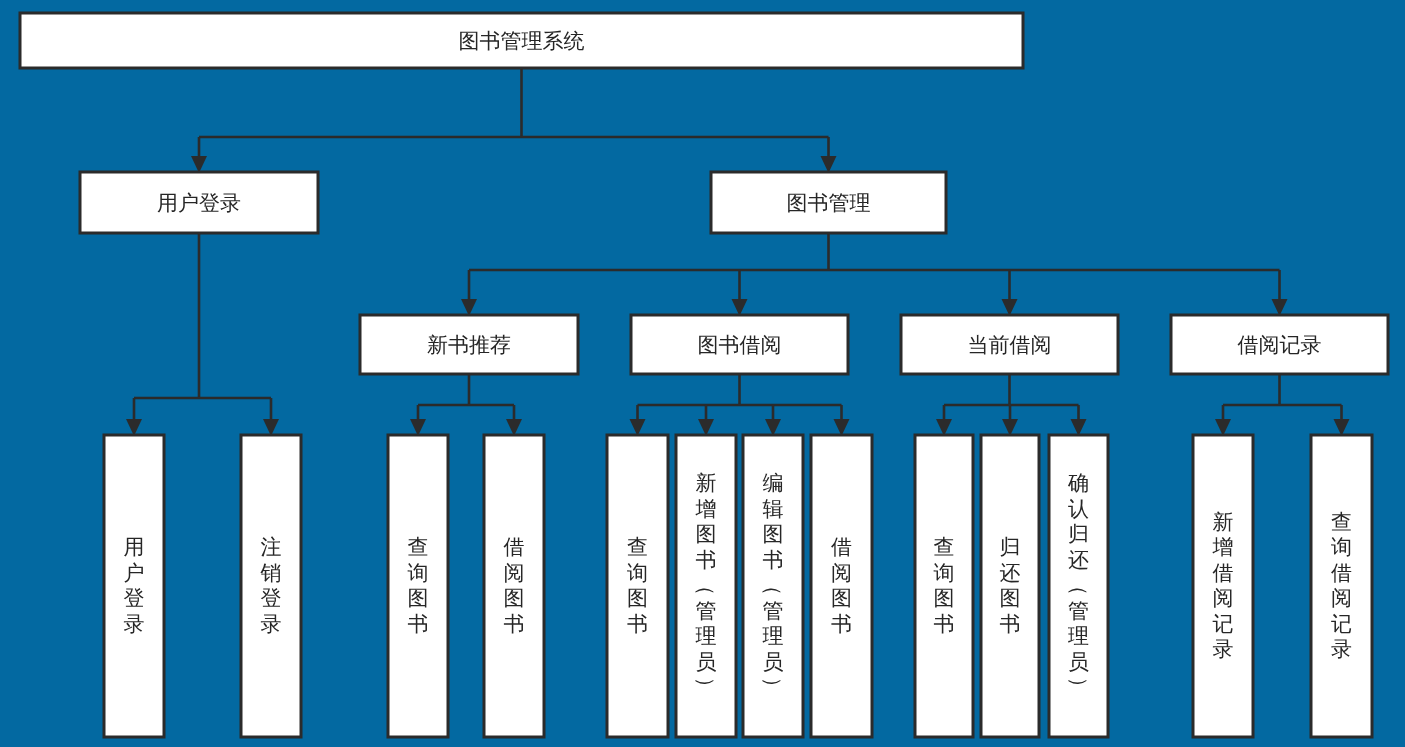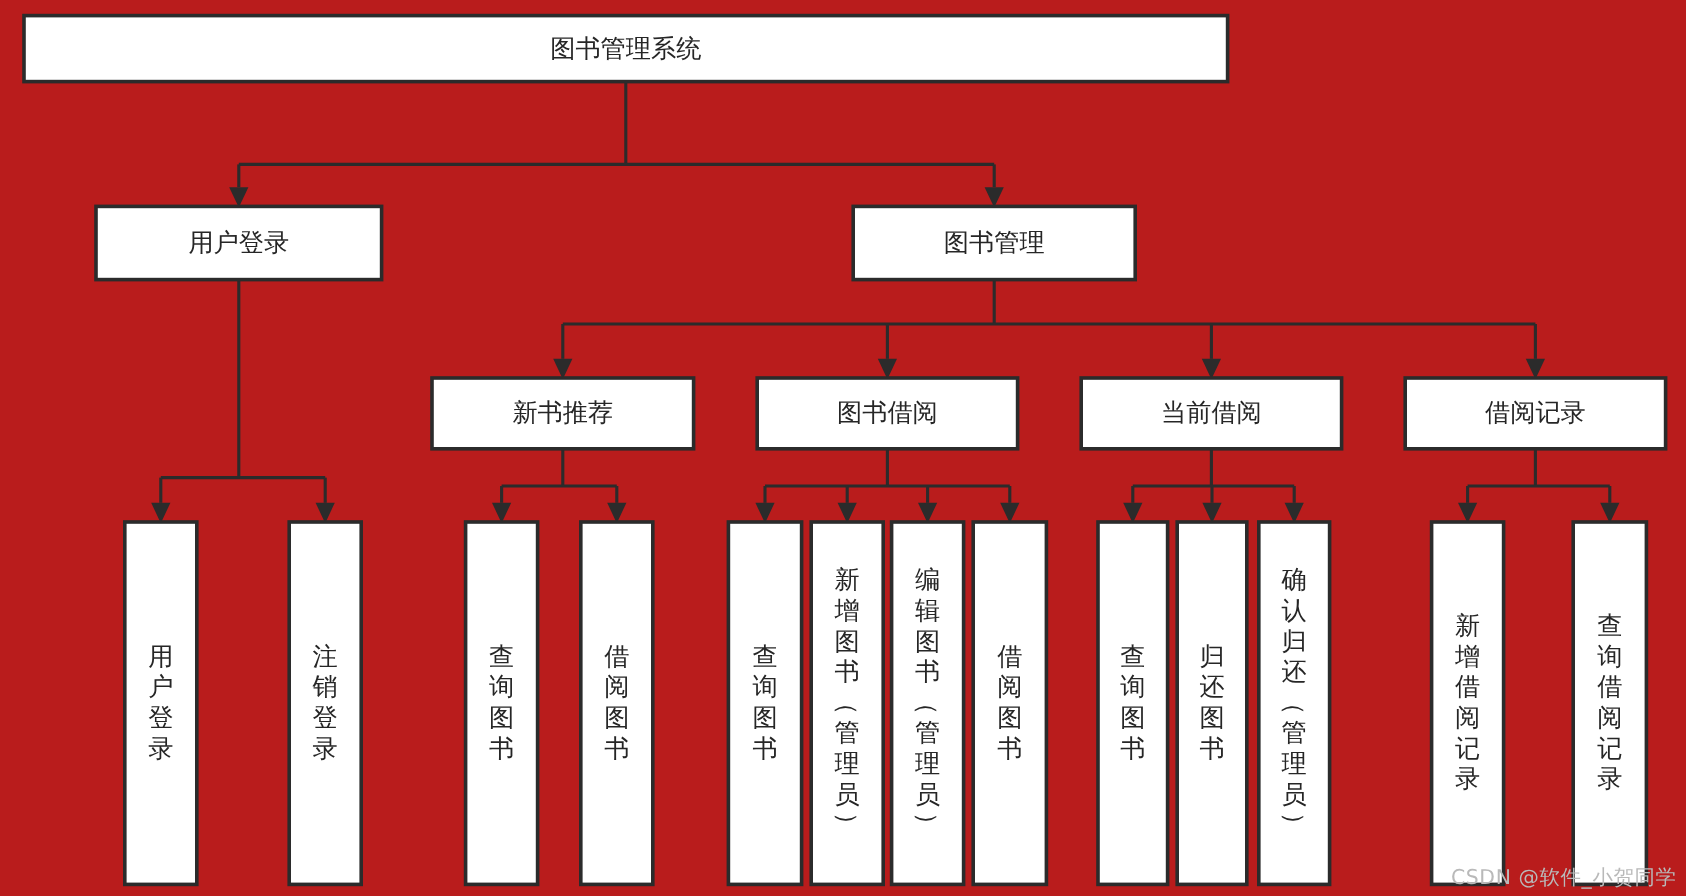--- a/index.html
+++ b/index.html
@@ -10,21 +10,21 @@
   body {
     width: 1405px;
     height: 747px;
     overflow: hidden;
     font-family: "DejaVu Sans", "Liberation Sans", sans-serif;
   }
   #diagram-root {
     position: relative;
     width: 1405px;
     height: 747px;
-    background: #b91c1c;
+    background: #0369a1;
   }
   svg#flow {
     position: absolute;
     left: 0;
     top: 0;
     width: 1405px;
     height: 747px;
     display: block;
   }
   .node-rect {
@@ -258,14 +258,13 @@
           <rect class="node-rect" x="1311" y="435" width="61" height="302"></rect>
           <text class="node-label-v" x="1341.5" y="528.5">查</text>
           <text class="node-label-v" x="1341.5" y="554">询</text>
           <text class="node-label-v" x="1341.5" y="579.5">借</text>
           <text class="node-label-v" x="1341.5" y="605">阅</text>
           <text class="node-label-v" x="1341.5" y="630.5">记</text>
           <text class="node-label-v" x="1341.5" y="656">录</text>
         </g>
       </g>
   </svg>
-  <div class="watermark">CSDN @软件_小贺同学</div>
 </div>
 
 </body></html>

